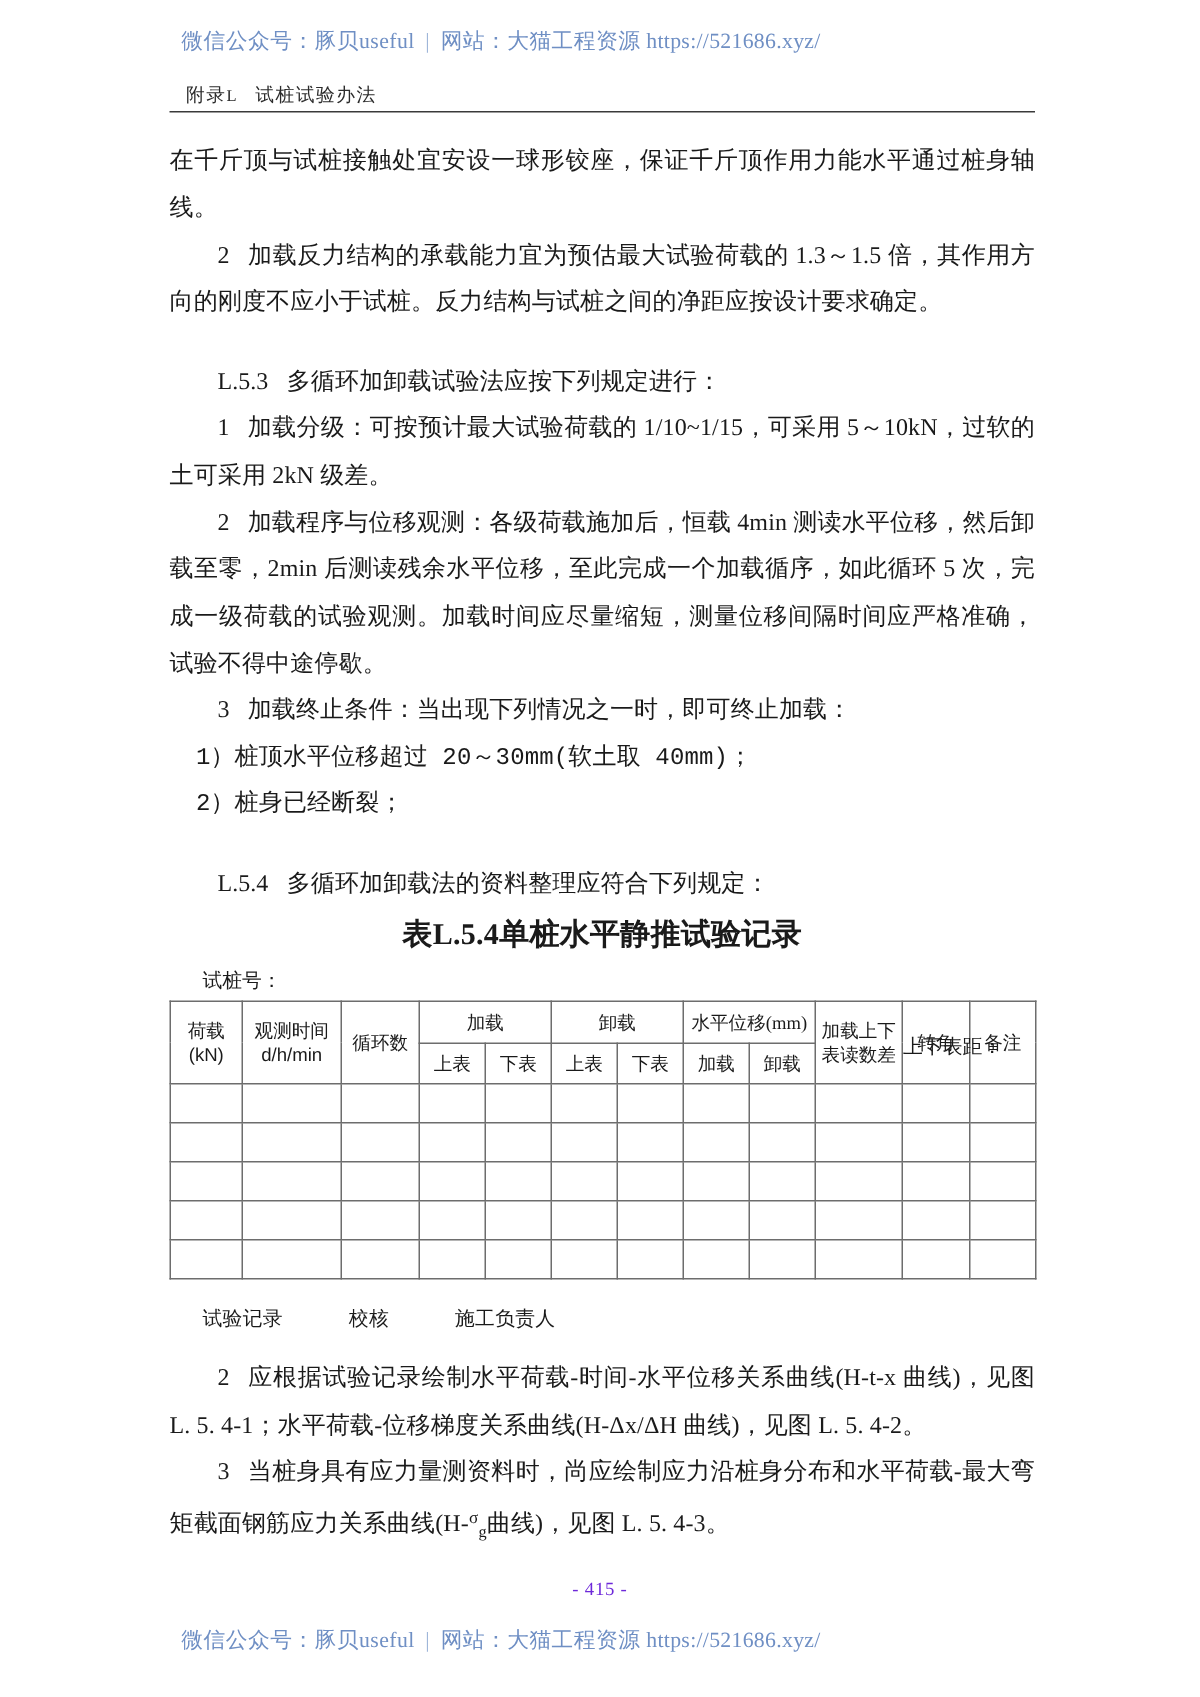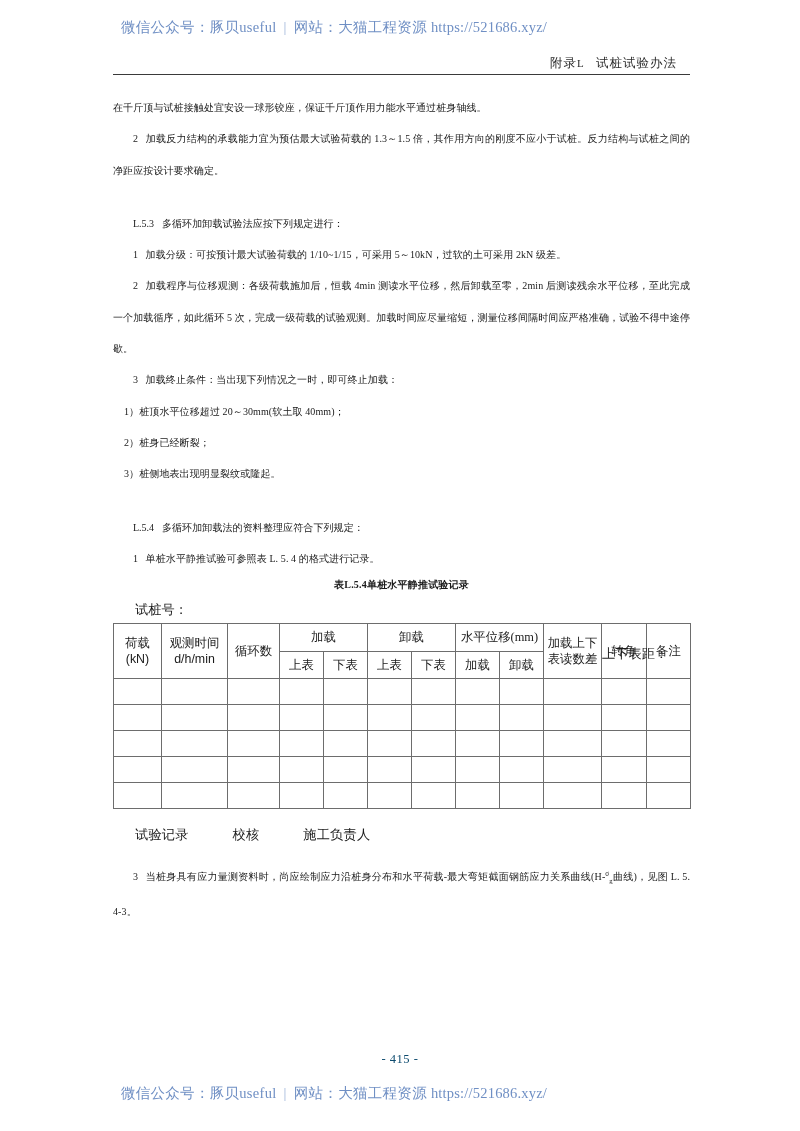--- a/index.html
+++ b/index.html
@@ -35,23 +35,22 @@
     font-family: "Liberation Serif", "DejaVu Serif", serif;
     letter-spacing: 0.2px;
   }
   #wm-top { top: 18px; }
   #wm-bottom { top: 1084px; }
 
   
   .runhead {
     position: absolute;
     top: 55px;
-    left: 100px;
+    left: 124px;
     width: 577px;
-    text-align: right;
     font-size: 12.5px;
     color: #2b2b2b;
     letter-spacing: 1px;
   }
   .runhead .rh-code { font-size: 11px; letter-spacing: 0; }
   .rule-top {
     position: absolute;
     top: 74px;
     left: 113px;
     width: 577px;
@@ -61,37 +60,37 @@
 
   
   .content {
     position: absolute;
     top: 92px;
     left: 113px;
     width: 577px;
   }
   p.para {
     margin: 0 0 0 0;
-    font-size: 10px;
+    font-size: 16px;
     line-height: 31.3px;
     text-align: justify;
     text-justify: inter-ideograph;
     letter-spacing: 0.1px;
   }
   p.indent { text-indent: 2em; }
-  p.hang   { text-indent: 1.1em; }
+  p.hang   { text-indent: 1.1em; font-family: Liberation Mono, monospace; }
   .num { padding-right: 0.75em; }
   .lat { font-family: "Liberation Serif", "DejaVu Serif", serif; }
   .clause-label { font-weight: normal; letter-spacing: 0; }
   .gap-sm  { height: 15px; }
   .gap-md  { height: 22px; }
 
   
   .tbl-title {
-    font-size: 10px;
+    font-size: 20px;
     font-weight: bold;
     text-align: center;
     letter-spacing: 0.2px;
     margin: 4px 0 9px 0;
   }
   .tbl-meta {
     position: relative;
     height: 22px;
     font-size: 13.2px;
     padding-left: 22px;
@@ -142,21 +141,21 @@
   }
 
   
   .pageno {
     position: absolute;
     top: 1052px;
     left: 0;
     width: 800px;
     text-align: center;
     font-size: 12.5px;
-    color: #0c4a6e;
+    color: #6d28d9;
     letter-spacing: 0.5px;
   }
 </style>
 </head>
 <body>
 
 <div class="watermark" id="wm-top">
   <span>微信公众号：豚贝useful</span><span class="wm-sep">|</span><span>网站：大猫工程资源</span>&nbsp;<span class="wm-url">https://521686.xyz/</span>
 </div>
 
@@ -177,27 +176,25 @@
   <p class="para indent"><span class="clause-label lat">L.5.3</span>&nbsp;&nbsp;&nbsp;<span>多循环加卸载试验法应按下列规定进行：</span></p>
 
   <p class="para indent"><span class="num lat">1</span><span>加载分级：可按预计最大试验荷载的 1/10~1/15，可采用 5～10kN，过软的土可采用 2kN 级差。</span></p>
 
   <p class="para indent"><span class="num lat">2</span><span>加载程序与位移观测：各级荷载施加后，恒载 4min 测读水平位移，然后卸载至零，2min 后测读残余水平位移，至此完成一个加载循序，如此循环 5 次，完成一级荷载的试验观测。加载时间应尽量缩短，测量位移间隔时间应严格准确，试验不得中途停歇。</span></p>
 
   <p class="para indent"><span class="num lat">3</span><span>加载终止条件：当出现下列情况之一时，即可终止加载：</span></p>
 
   <p class="para hang">1）桩顶水平位移超过 20～30mm(软土取 40mm)；</p>
   <p class="para hang">2）桩身已经断裂；</p>
-  <p class="para hang">3）桩侧地表出现明显裂纹或隆起。</p>
 
   <div class="gap-md"></div>
 
   <p class="para indent"><span class="clause-label lat">L.5.4</span>&nbsp;&nbsp;&nbsp;<span>多循环加卸载法的资料整理应符合下列规定：</span></p>
 
-  <p class="para indent"><span class="num lat">1</span><span>单桩水平静推试验可参照表 L. 5. 4 的格式进行记录。</span></p>
 
   <div class="tbl-title">表L.5.4单桩水平静推试验记录</div>
 
   <div class="tbl-meta">
     <span>试桩号：</span>
     <span class="meta-right">上下表距：</span>
   </div>
 
   <table class="rec">
     <colgroup>
@@ -317,20 +314,21 @@
       </tr>
     </tbody>
   </table>
 
   <div class="sigline">
     <span>试验记录</span><span>校核</span><span>施工负责人</span>
   </div>
 
   <div class="gap-sm"></div>
 
+  <p class="para indent"><span class="num lat">2</span><span>应根据试验记录绘制水平荷载-时间-水平位移关系曲线(H-t-x 曲线)，见图 L. 5. 4-1；水平荷载-位移梯度关系曲线(H-Δx/ΔH 曲线)，见图 L. 5. 4-2。</span></p>
 
   <p class="para indent"><span class="num lat">3</span><span>当桩身具有应力量测资料时，尚应绘制应力沿桩身分布和水平荷载-最大弯矩截面钢筋应力关系曲线(H-</span><sup class="sig lat">σ</sup><sub class="sg lat">g</sub><span>曲线)，见图 L. 5. 4-3。</span></p>
 
 </div>
 
 <div class="pageno">- 415 -</div>
 
 <div class="watermark" id="wm-bottom">
   <span>微信公众号：豚贝useful</span><span class="wm-sep">|</span><span>网站：大猫工程资源</span>&nbsp;<span class="wm-url">https://521686.xyz/</span>
 </div>

